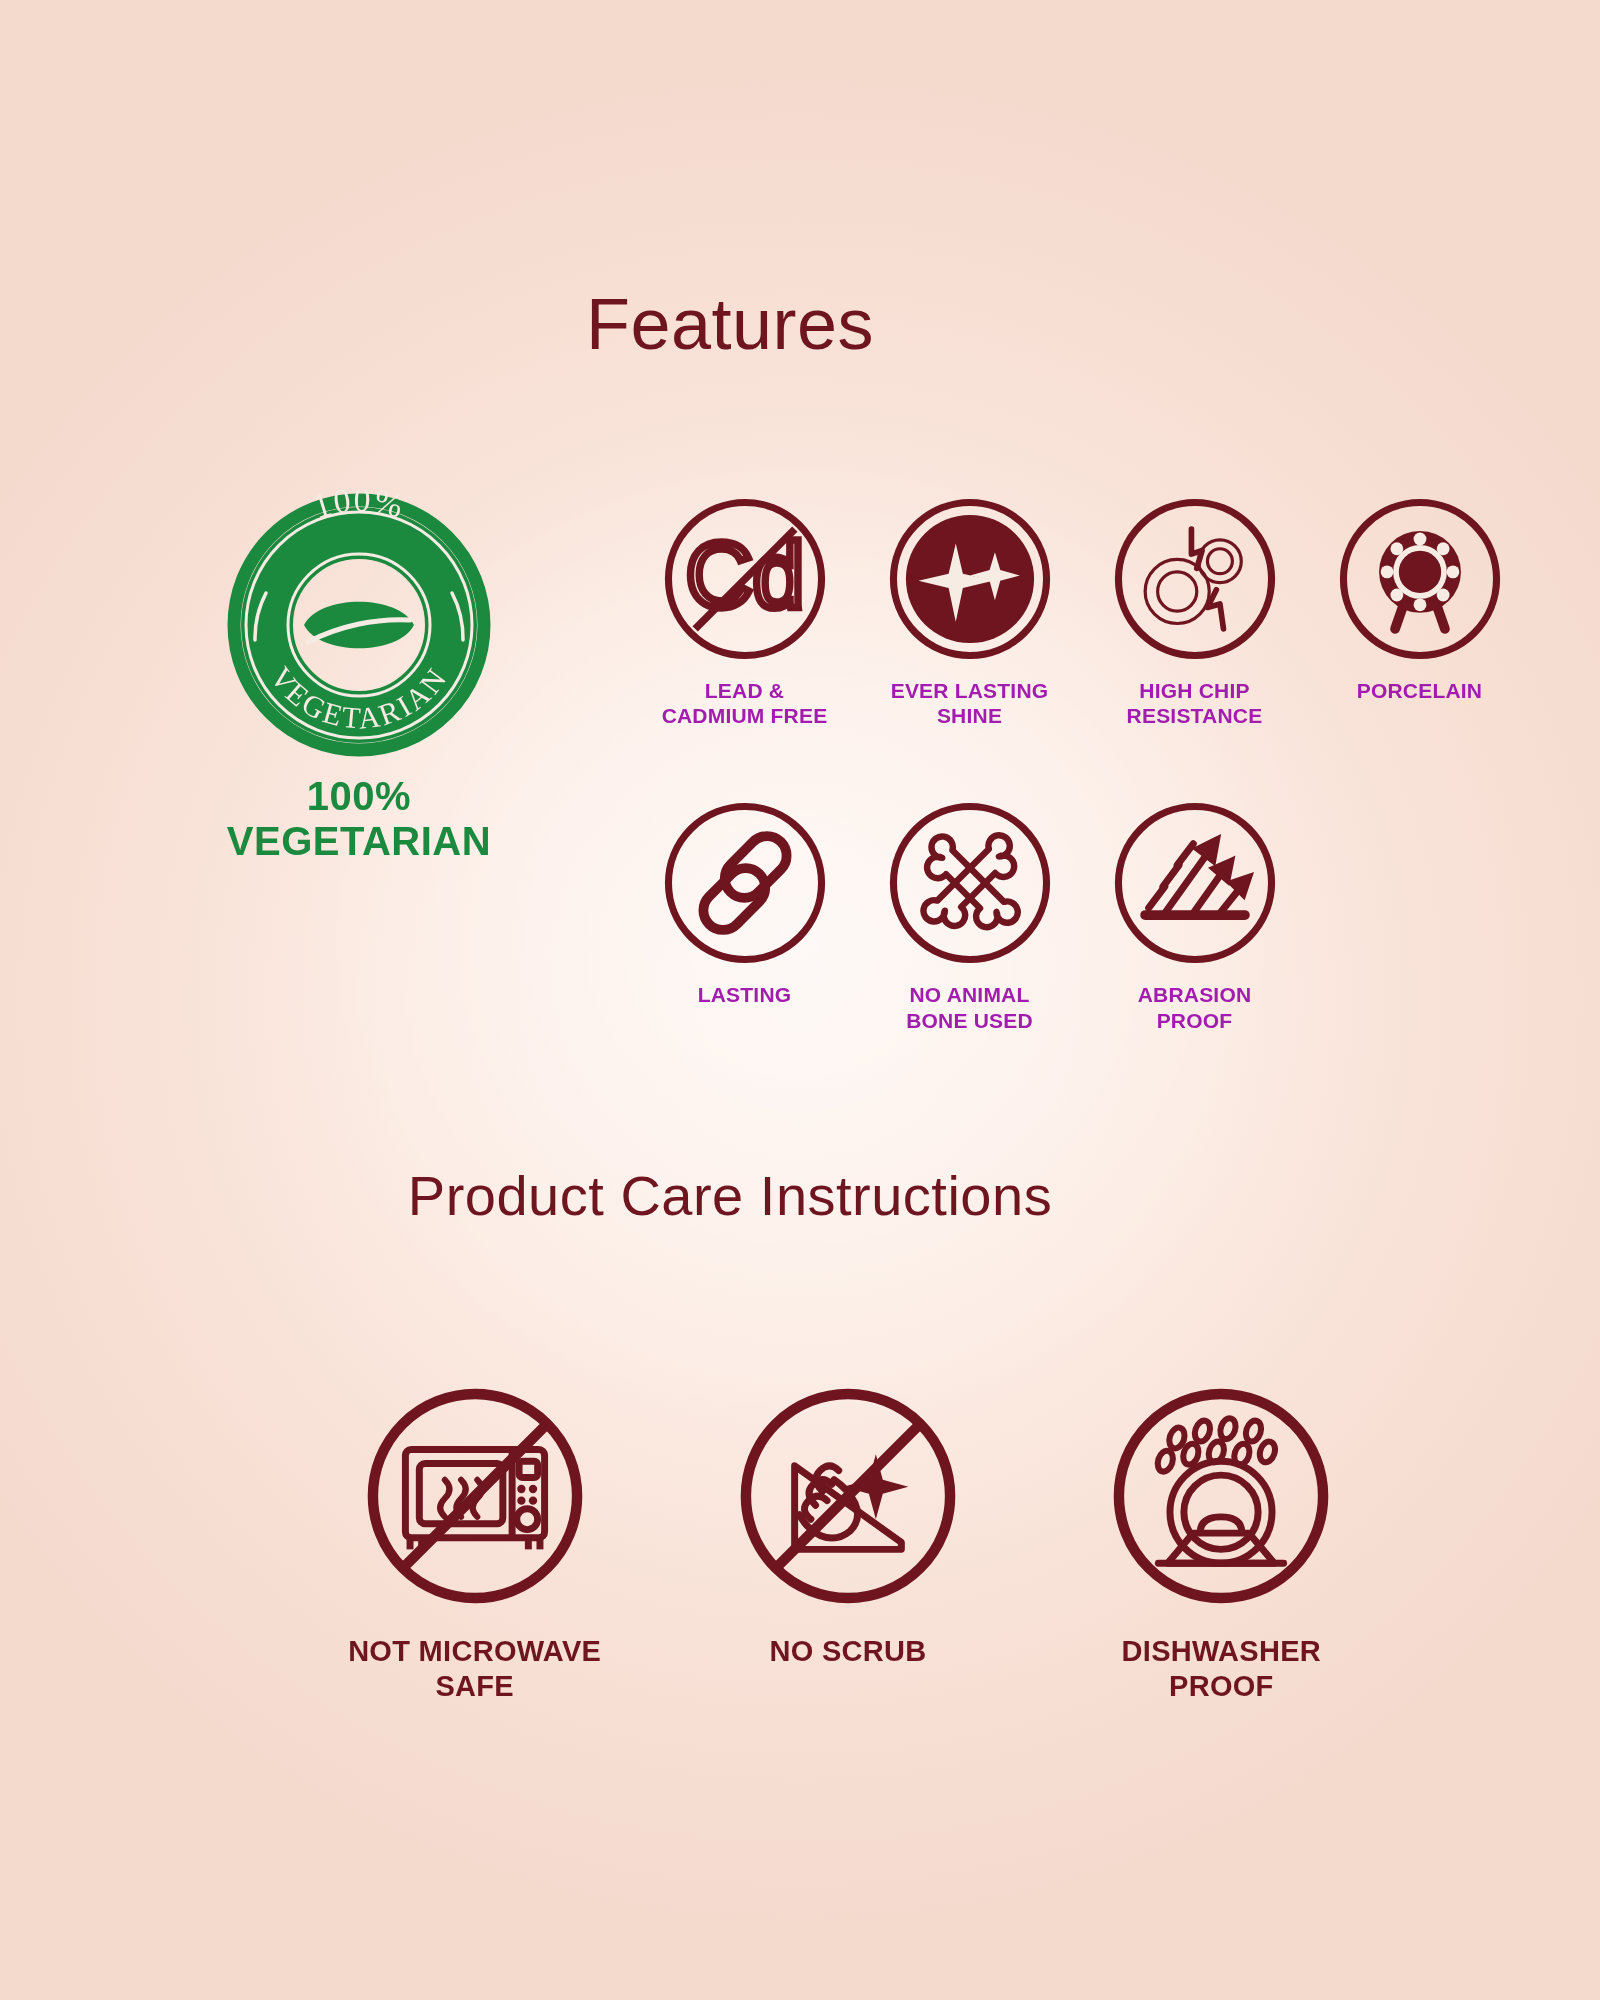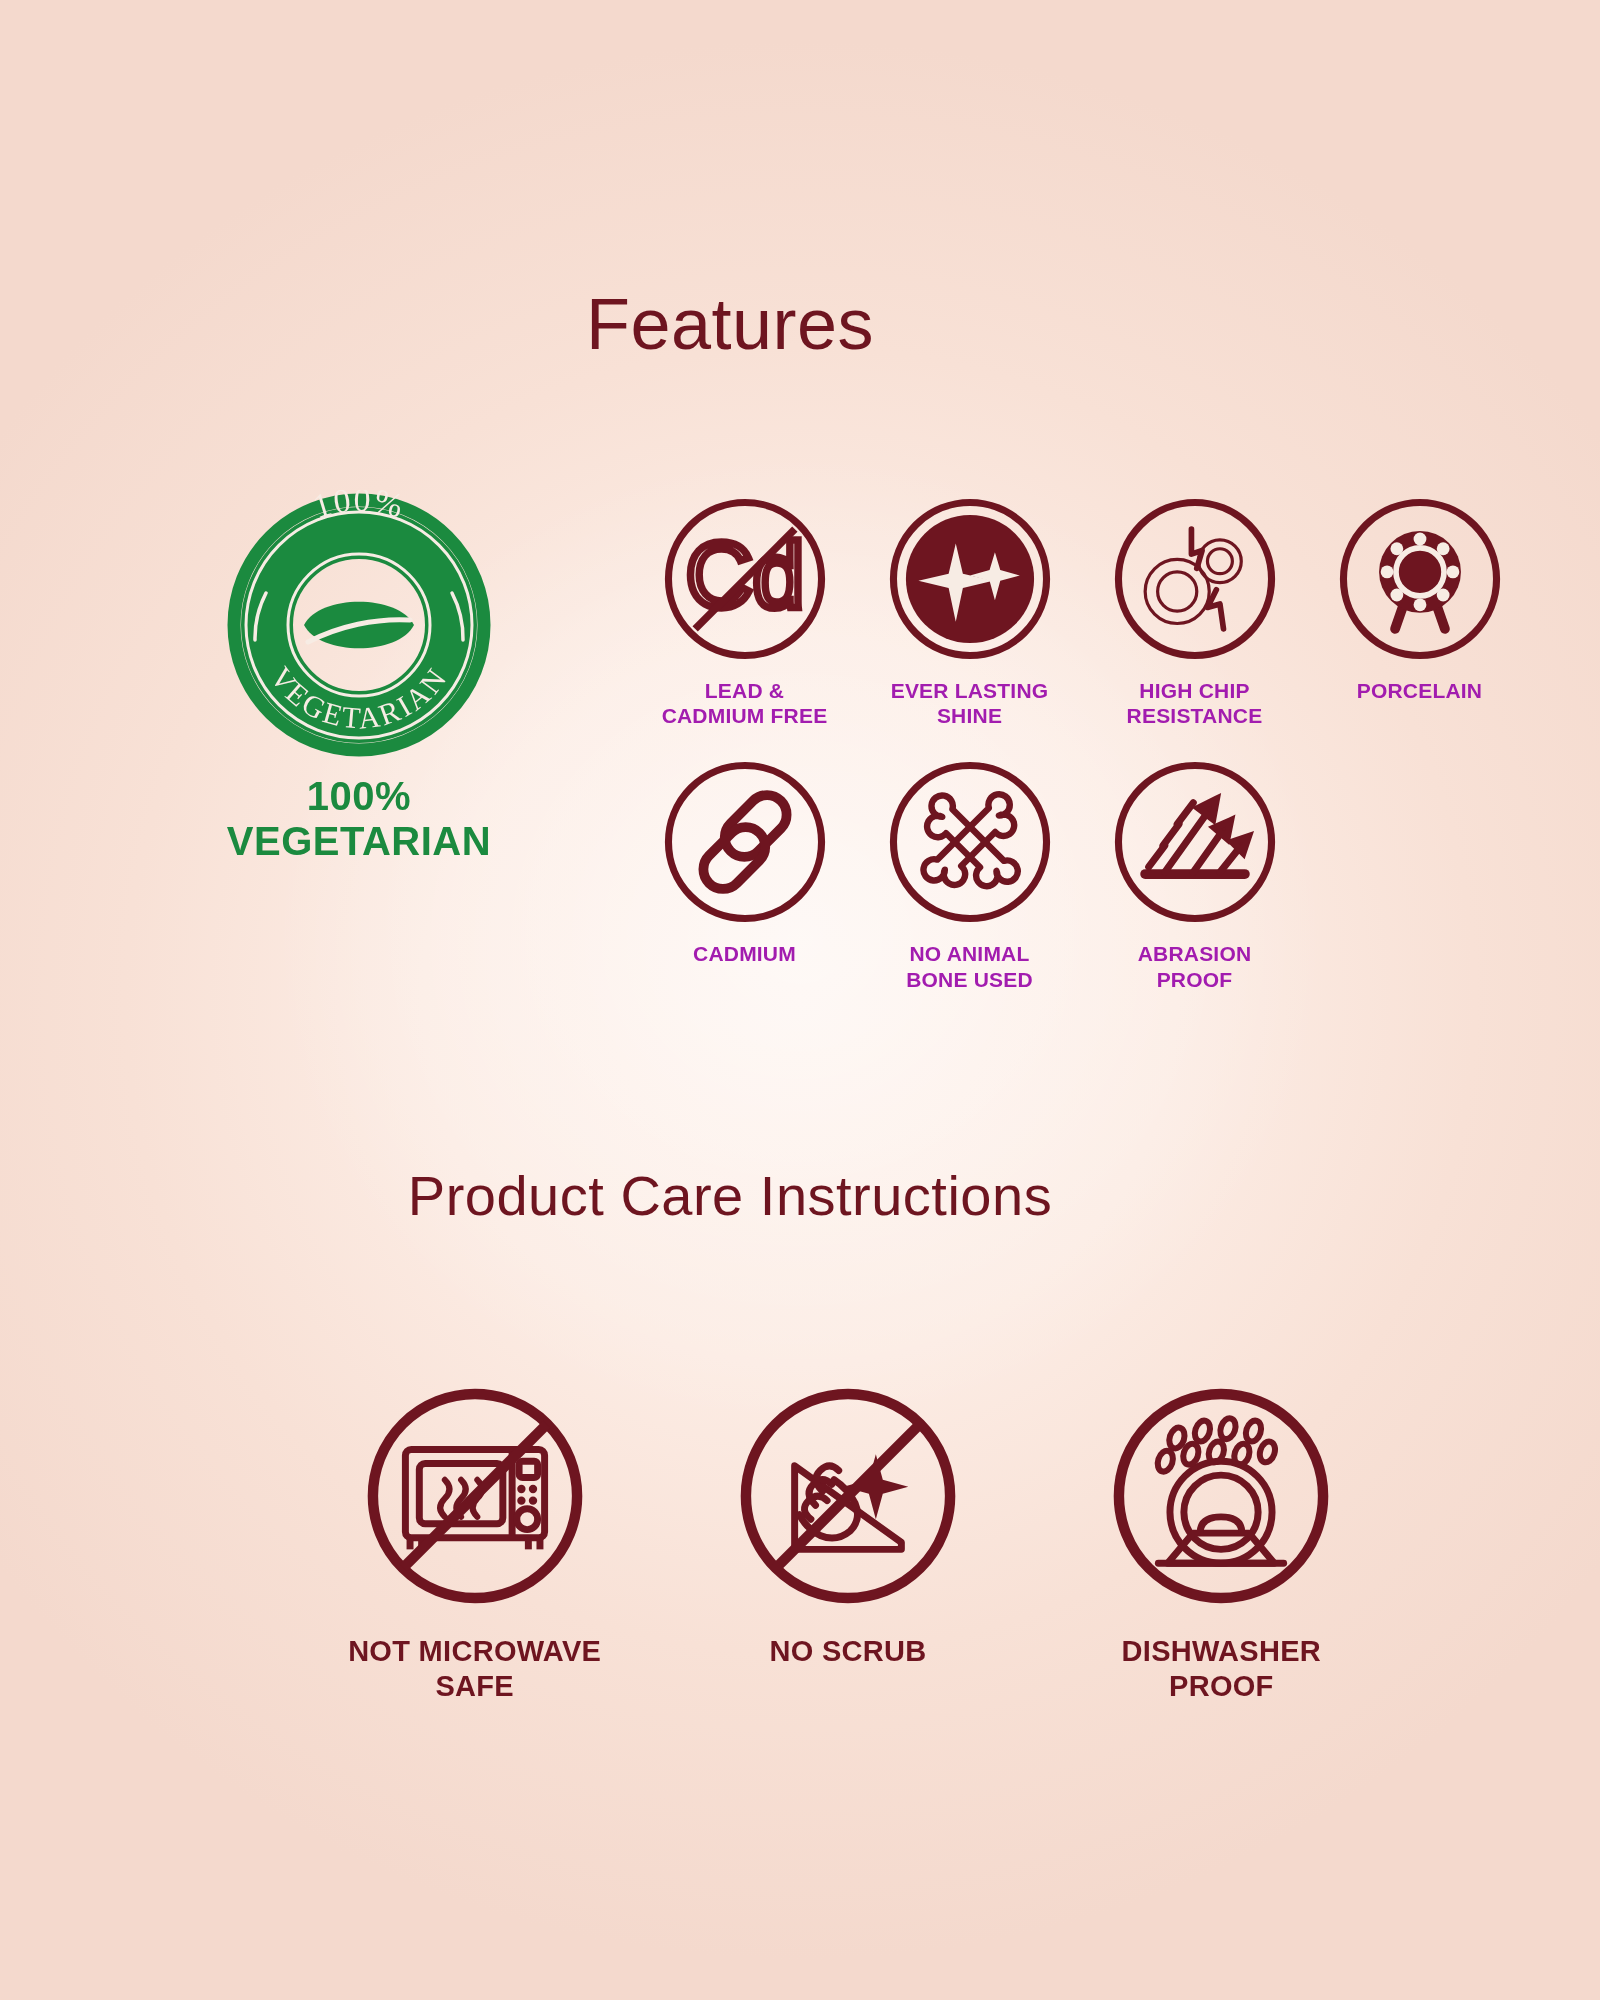--- a/index.html
+++ b/index.html
@@ -54,21 +54,21 @@
     letter-spacing:.5px;
   }
   #veg-caption .l2{ display:block; }
 
   
   #feature-grid{
     position:absolute; left:600px; top:490px;
     width:900px;
     display:grid;
     grid-template-columns:repeat(4, 1fr);
-    row-gap:25px;
+    row-gap:66px;
   }
   .feature{
     display:flex; flex-direction:column; align-items:center;
   }
   .feature .ic{ width:178px; height:178px; display:block; }
   .feature .lab{
     margin-top:10px;
     text-align:center;
     color:#a21caf;
     font-weight:bold;
@@ -201,21 +201,21 @@
     </div>
 
     <div class="feature">
       <svg class="ic" viewBox="0 0 100 100">
         <circle cx="50" cy="50" r="43" fill="none" stroke="#6e1520" stroke-width="4"></circle>
         <g fill="none" stroke="#6e1520" stroke-width="5.5" stroke-linecap="round">
           <rect x="45" y="21" width="22" height="40" rx="11" transform="rotate(45 56 41)"></rect>
           <rect x="33" y="39" width="22" height="40" rx="11" transform="rotate(45 44 59)"></rect>
         </g>
       </svg>
-      <div class="lab">CADMIUM</div>
+      <div class="lab">LASTING</div>
     </div>
 
     <div class="feature">
       <svg class="ic" viewBox="0 0 100 100">
         <circle cx="50" cy="50" r="43" fill="none" stroke="#6e1520" stroke-width="4"></circle>
         <g fill="none" stroke="#6e1520" stroke-width="3.6" stroke-linejoin="round">
 
           <g transform="rotate(45 50 50)">
             <path d="M 30 44 a 6 6 0 1 0 -1 7 a 6 6 0 1 0 8 5 L 64 56 a 6 6 0 1 0 8 -5 a 6 6 0 1 0 -1 -7 Z"></path>
           </g>

